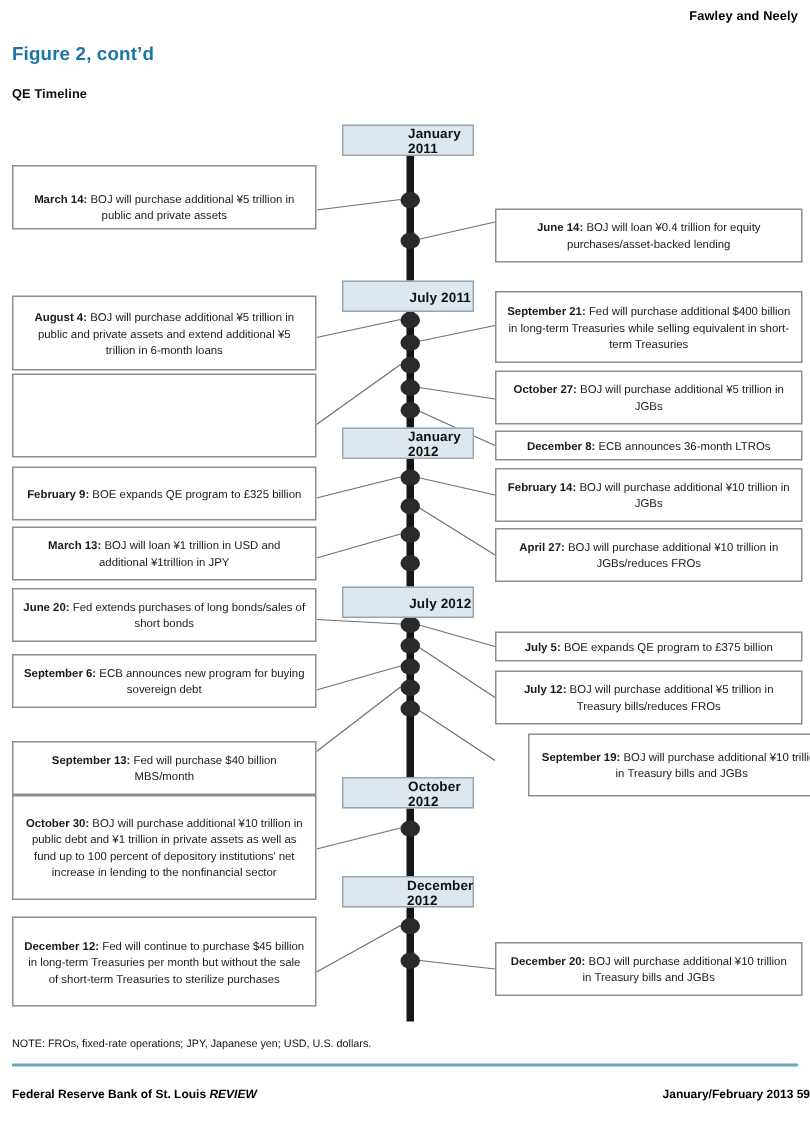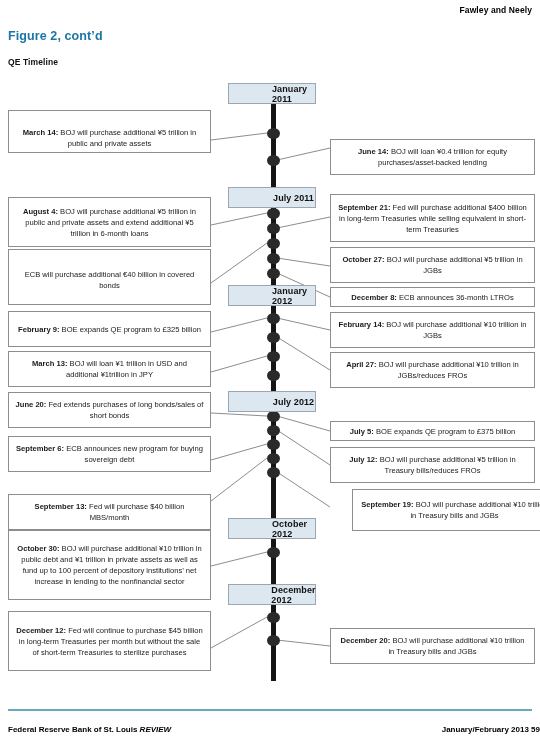--- a/index.html
+++ b/index.html
@@ -183,21 +183,20 @@
           <div><b>March 14:</b><span> BOJ will purchase additional ¥5 trillion in public and private assets</span></div>
         </div>
       </div>
       <div class="box left" style="top: 197px; height: 50px;">
         <div>
           <div><b>August 4:</b><span> BOJ will purchase additional ¥5 trillion in public and private assets and extend additional ¥5 trillion in 6-month loans</span></div>
         </div>
       </div>
       <div class="box left" style="top: 249px; height: 56px;">
         <div>
-          <div class="p2">ECB will purchase additional €40 billion in covered bonds</div>
         </div>
       </div>
       <div class="box left" style="top: 311px; height: 36px;">
         <div>
           <div><b>February 9:</b><span> BOE expands QE program to £325 billion</span></div>
         </div>
       </div>
       <div class="box left" style="top: 351px; height: 36px;">
         <div>
           <div><b>March 13:</b><span> BOJ will loan ¥1 trillion in USD and additional ¥1trillion in JPY</span></div>
@@ -275,19 +274,20 @@
           <div><b>September 19:</b><span> BOJ will purchase additional ¥10 trillion in Treasury bills and JGBs</span></div>
         </div>
       </div>
       <div class="box right" style="top: 628px; height: 36px;">
         <div>
           <div><b>December 20:</b><span> BOJ will purchase additional ¥10 trillion in Treasury bills and JGBs</span></div>
         </div>
       </div>
     </div>
 
+  <div class="note">NOTE: FROs, fixed-rate operations; JPY, Japanese yen; USD, U.S. dollars.</div>
   <div class="rule"></div>
   <div class="foot-left">
     <span>Federal Reserve Bank of St. Louis </span><i>REVIEW</i>
   </div>
   <div class="foot-right">January/February  2013    59</div>
 
 </div>
 
 </body></html>

